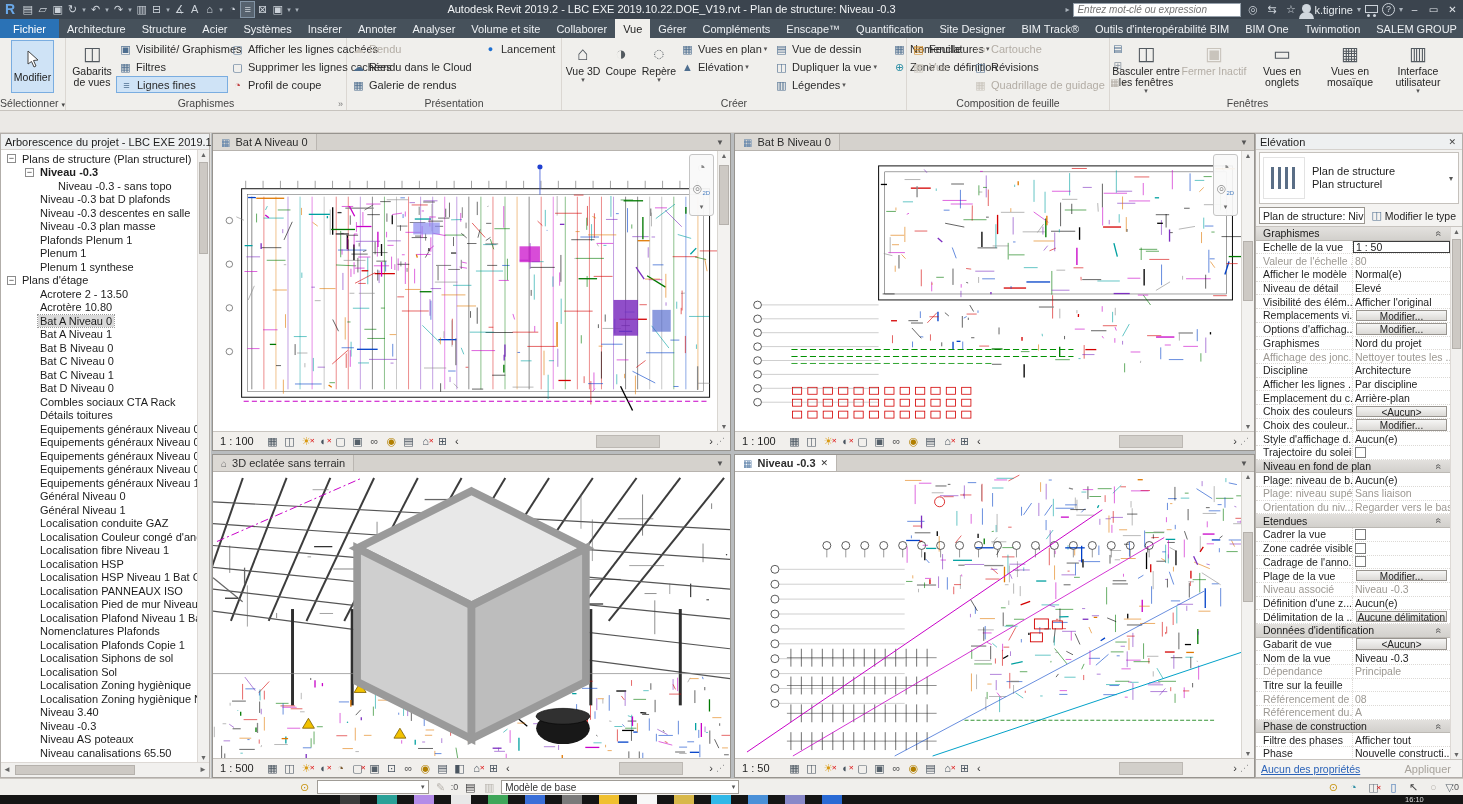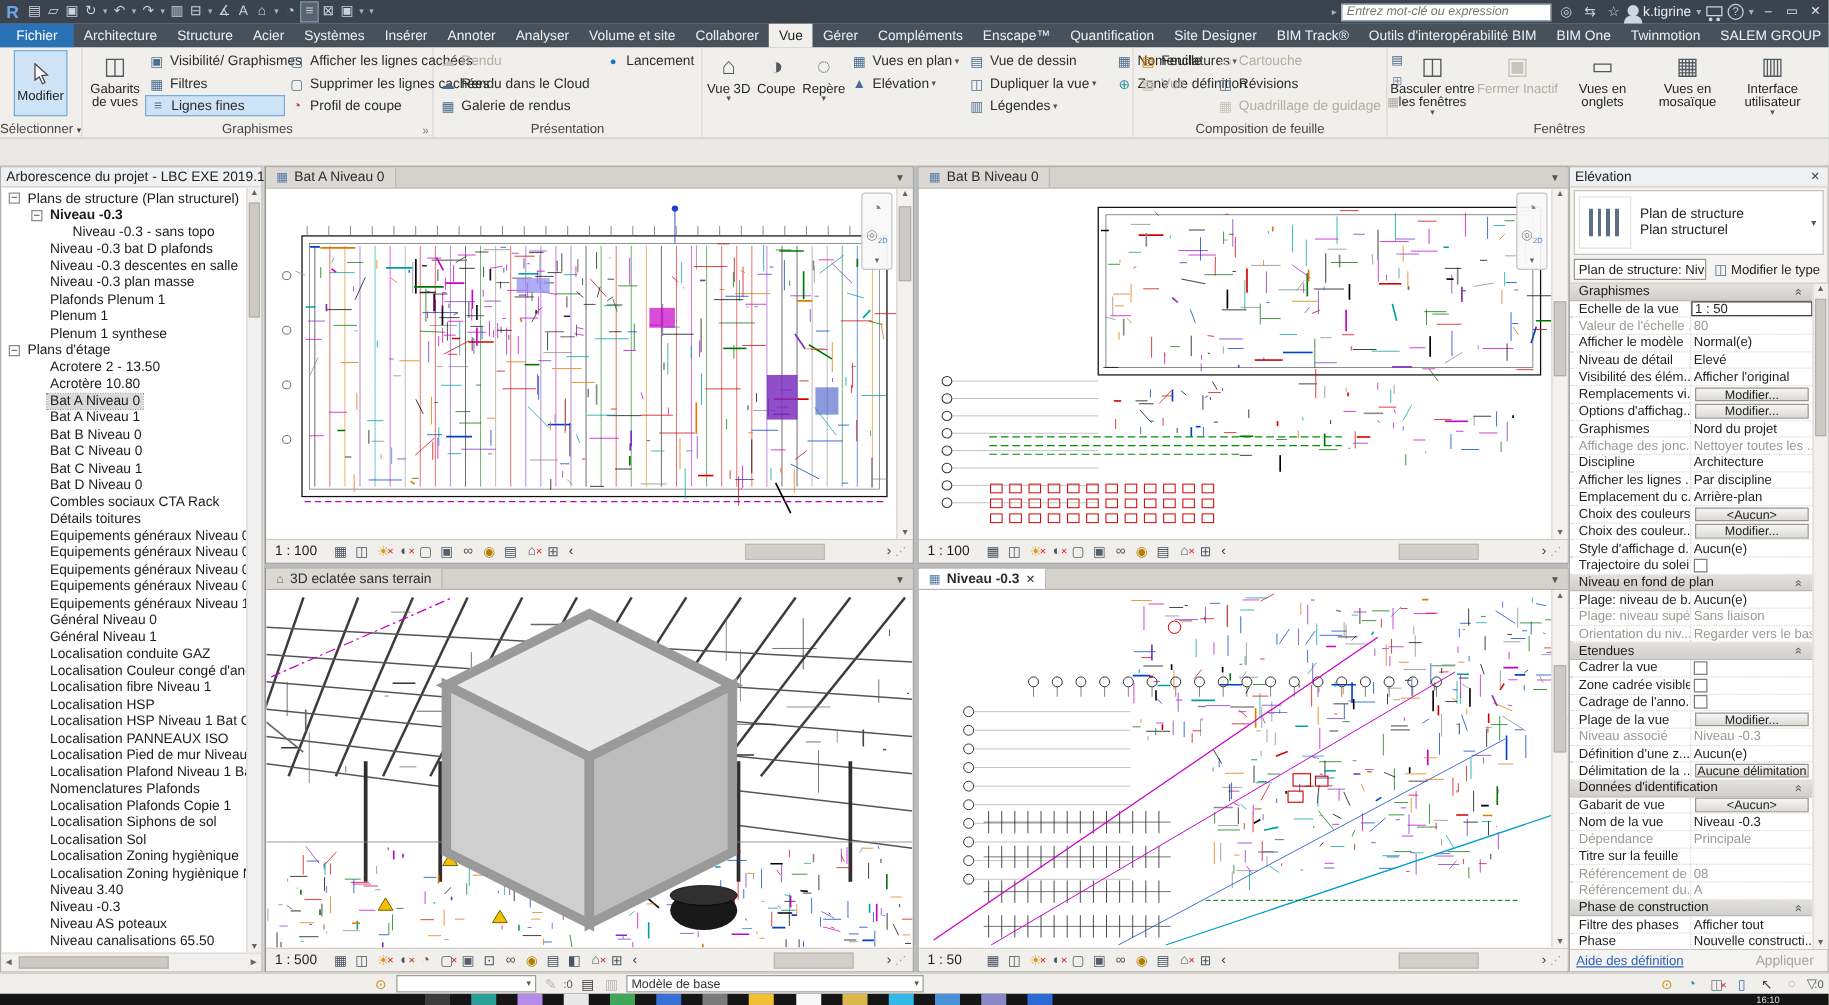--- a/index.html
+++ b/index.html
@@ -183,20 +183,21 @@
         <span class="qicon">A</span>
         <span class="qicon">⌂</span>
         <span class="qicon cx">▾</span>
         <span class="qicon">◔</span>
         <span class="qicon hl">≡</span>
         <span class="qicon">⊠</span>
         <span class="qicon">▣</span>
         <span class="qicon cx">▾</span>
         <span class="qicon cx">▾</span>
       </div>
+    <div class="apptitle">Autodesk Revit 2019.2 - LBC EXE 2019.10.22.DOE_V19.rvt - Plan de structure: Niveau -0.3</div>
     <div class="tbright">
       <span class="pre-caret">▸</span>
       <input class="searchbox" placeholder="Entrez mot-clé ou expression" style="">
       <span class="tico">◎</span>
       <span class="tico">⇆</span>
       <span class="tico">☆</span>
       <span class="userchip">
         <span class="person"></span>
         <span>k.tigrine</span>
       </span>
@@ -376,20 +377,21 @@
             <span class="si">▦</span>
             <span>Nomenclatures</span>
             <span class="dd">▾</span>
           </div>
           <div class="sbtn teal">
             <span class="si">⊕</span>
             <span>Zone de définition</span>
             <span class="dd"></span>
           </div>
         </div>
+      <div class="plabel">Créer</div>
     </div>
 
     <div class="panel" style="width:203px">
       <div class="col" style="width:62px">
 
       <div class="sbtn orange">
             <span class="si">▤</span>
             <span>Feuille</span>
           </div>
           <div class="sbtn grey">
@@ -2607,21 +2609,21 @@
           </div>
         </div>
         <div class="prow">
           <div class="plab">Phase</div>
           <div class="pvalue">
             <span class="pv">Nouvelle constructi...</span>
           </div>
         </div>
       </div>
     <div class="pfooter">
-      <span class="phelp">Aide des définition</span>
+      <span class="phelp">Aucun des propriétés</span>
       <span class="papply">Appliquer</span>
     </div>
   </div>
 
   <div class="statusbar">
     <span style="flex:1"></span>
     <span class="sico gold">⊙</span>
     <span class="scombo" style="width:112px">
         <span class="c">▾</span>
       </span>

